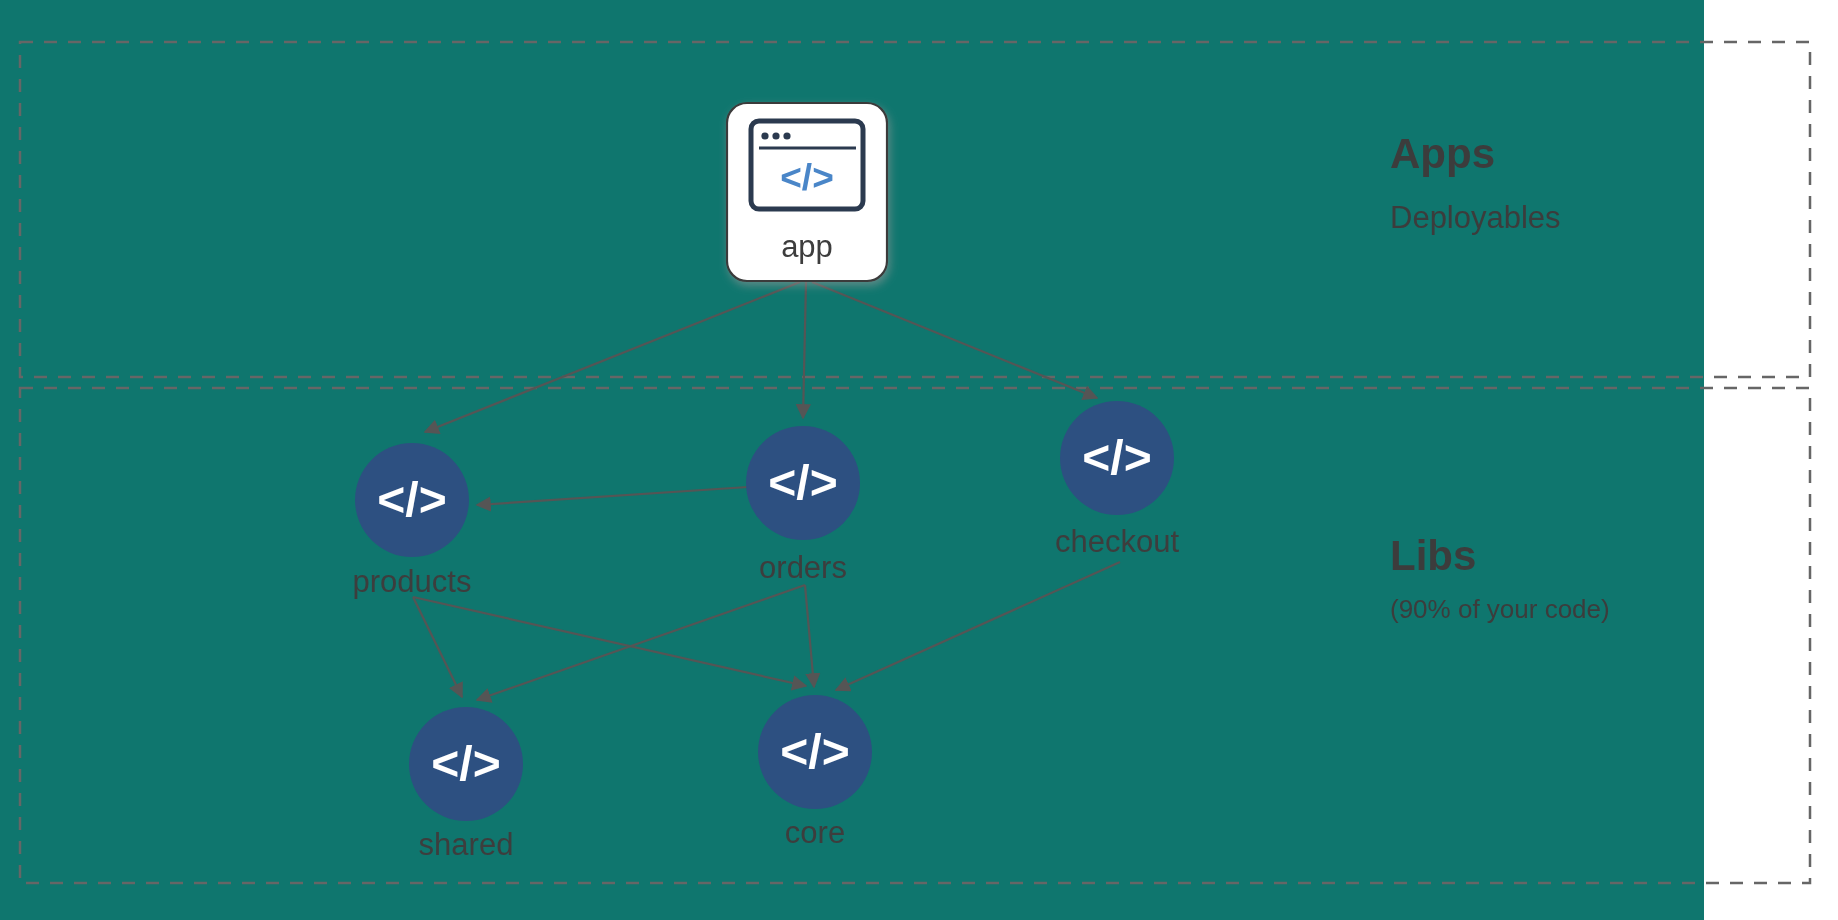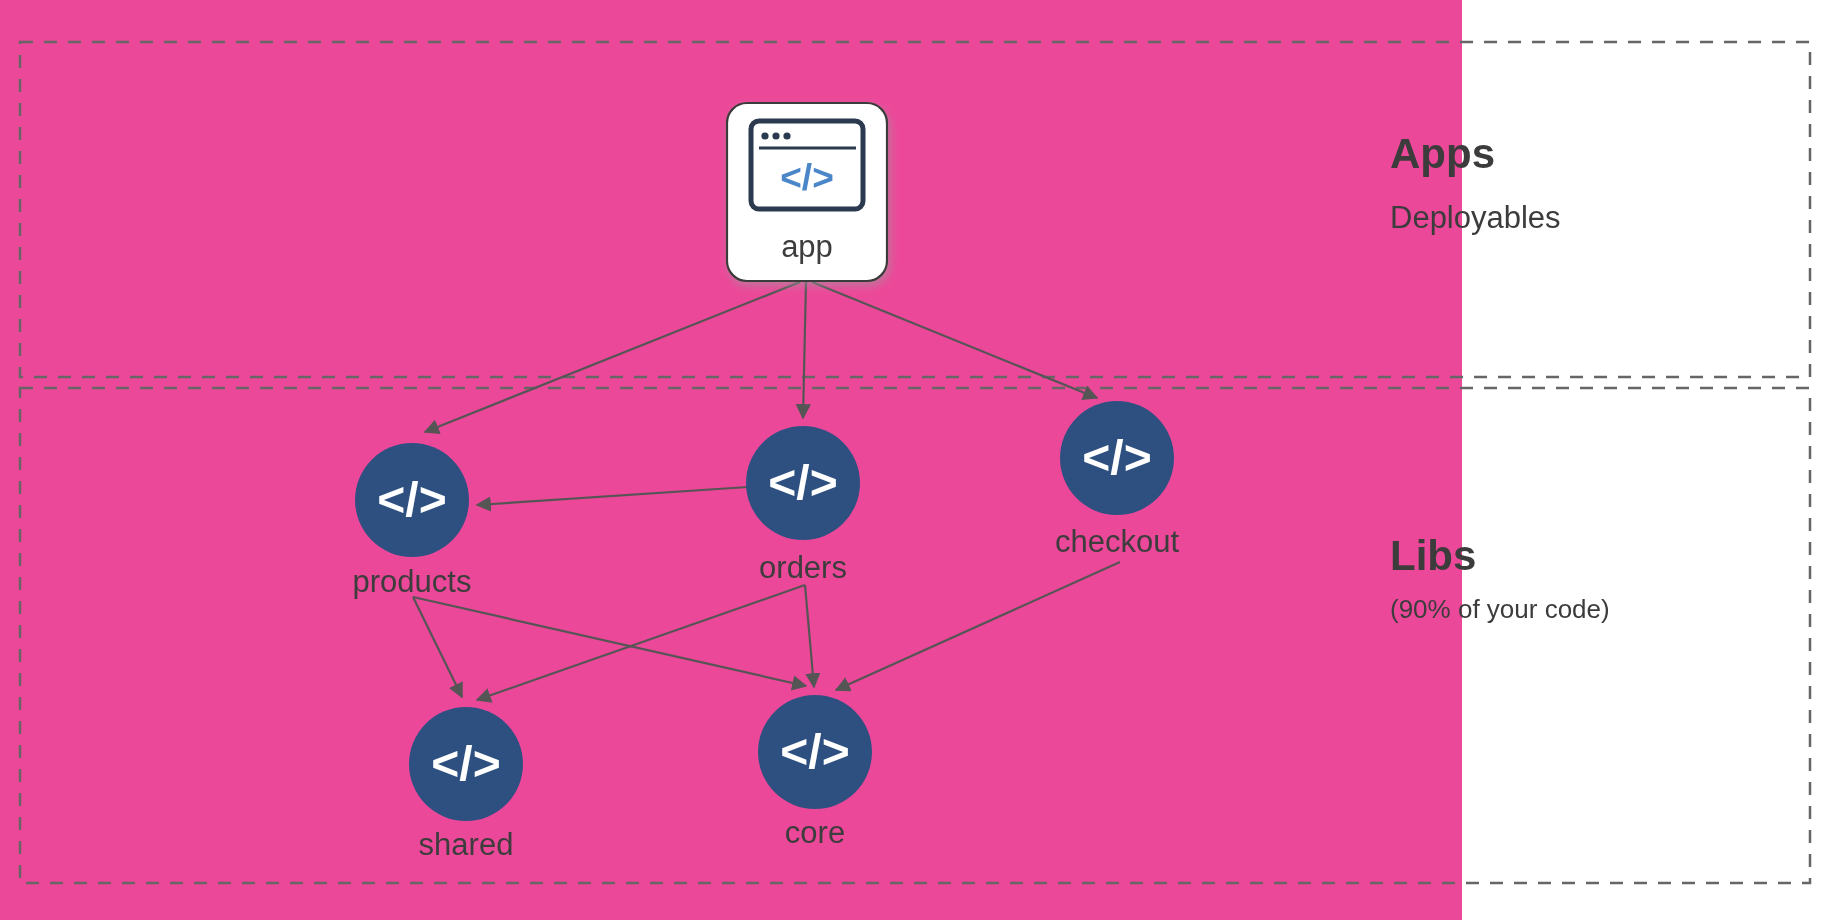--- a/index.html
+++ b/index.html
@@ -8,23 +8,23 @@
     background: #ffffff;
   }
   body {
     width: 1838px;
     height: 920px;
     overflow: hidden;
     font-family: "Liberation Sans", sans-serif;
   }
   #diagram-root {
     position: relative;
-    width: 1462px;
+    width: 1704px;
     height: 920px;
-    background: #ec4899;
+    background: #0f766e;
   }
   svg.canvas {
     position: absolute;
     left: 0;
     top: 0;
     width: 1838px;
     height: 920px;
     display: block;
   }
   .zone-label-title {

